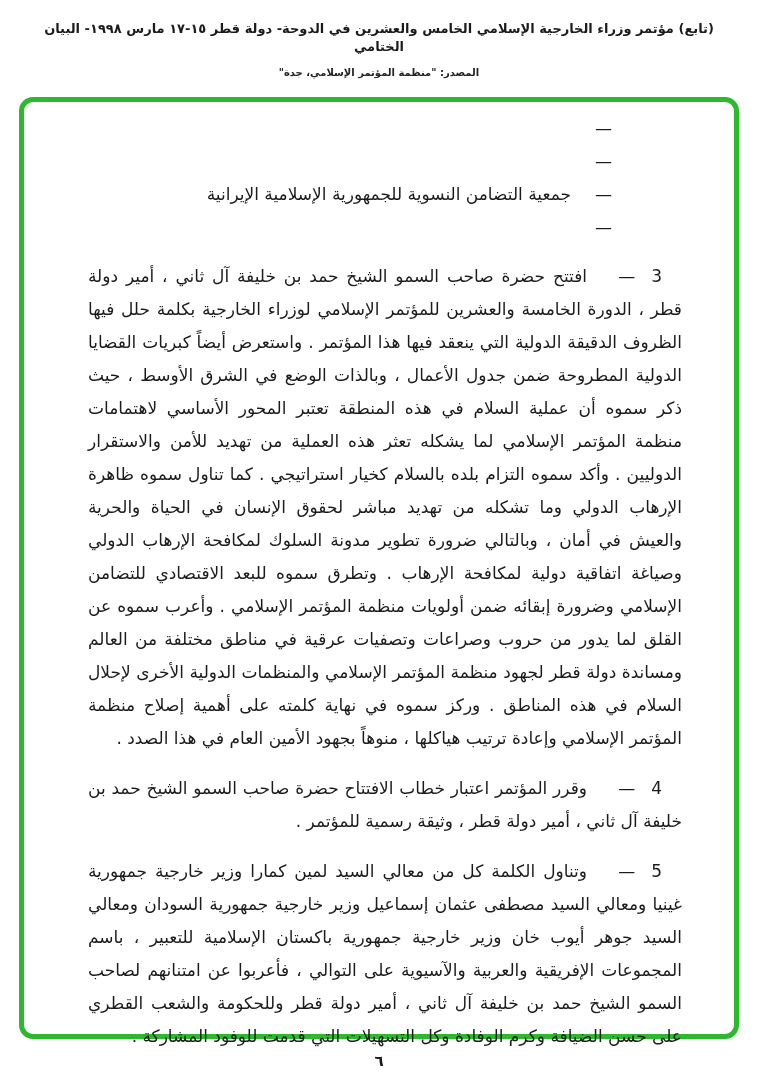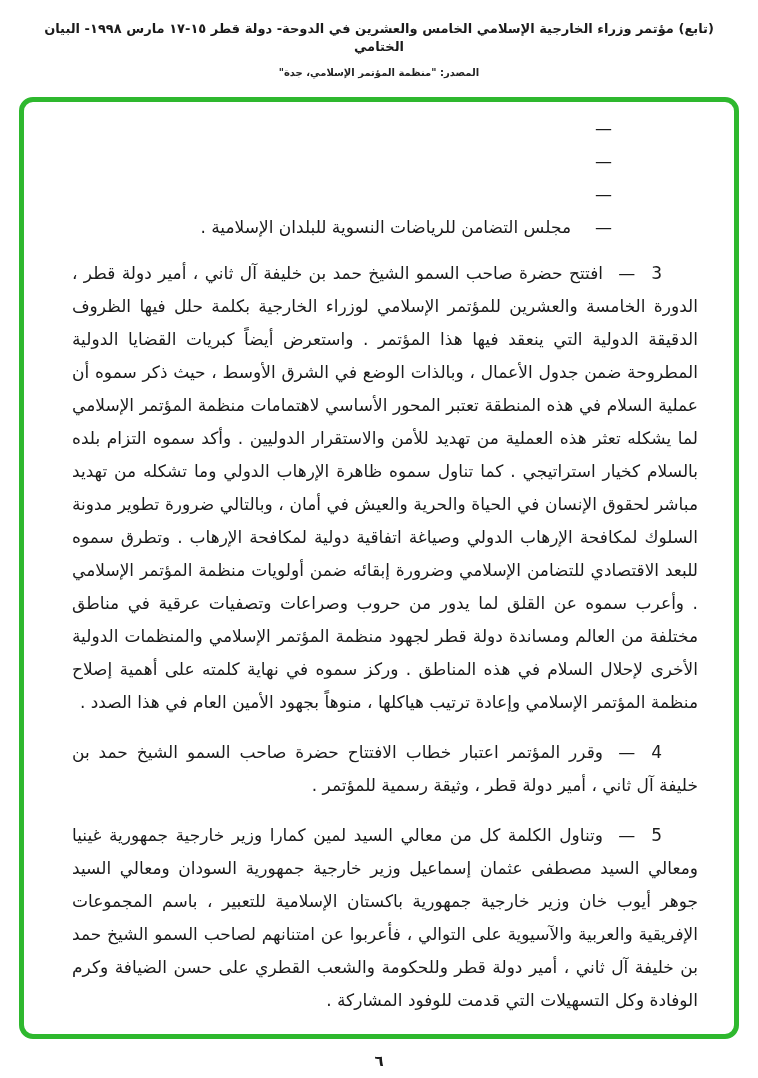--- a/index.html
+++ b/index.html
@@ -54,21 +54,21 @@
   .bullet-row {
     display: flex;
     gap: 24px;
   }
   .dash { flex: 0 0 auto; }
   .numbered-item {
     position: relative;
     margin-bottom: 17px;
   }
   .item-text {
-    margin: 0;
+    margin: 16px;
     text-indent: 95px;
   }
   .item-marker {
     position: absolute;
     top: 0;
     right: 36px;
     display: flex;
     gap: 16px;
     white-space: nowrap;
   }
@@ -95,24 +95,24 @@
 
     <div class="bullet-list">
       <div class="bullet-row">
         <span class="dash">—</span>
       </div>
       <div class="bullet-row">
         <span class="dash">—</span>
       </div>
       <div class="bullet-row">
         <span class="dash">—</span>
+        <span class="bullet-text">جمعية التضامن النسوية للجمهورية الإسلامية الإيرانية</span>
       </div>
       <div class="bullet-row">
         <span class="dash">—</span>
-        <span class="bullet-text">مجلس التضامن للرياضات النسوية للبلدان الإسلامية .</span>
       </div>
     </div>
 
     <div class="numbered-item">
       <span class="item-marker">
         <span class="num">3</span>
         <span class="dash">—</span>
       </span>
       <p class="item-text">افتتح حضرة صاحب السمو الشيخ حمد بن خليفة آل ثاني ، أمير دولة قطر ، الدورة الخامسة والعشرين للمؤتمر الإسلامي لوزراء الخارجية بكلمة حلل فيها الظروف الدقيقة الدولية التي ينعقد فيها هذا المؤتمر . واستعرض أيضاً كبريات القضايا الدولية المطروحة ضمن جدول الأعمال ، وبالذات الوضع في الشرق الأوسط ، حيث ذكر سموه أن عملية السلام في هذه المنطقة تعتبر المحور الأساسي لاهتمامات منظمة المؤتمر الإسلامي لما يشكله تعثر هذه العملية من تهديد للأمن والاستقرار الدوليين . وأكد سموه التزام بلده بالسلام كخيار استراتيجي . كما تناول سموه ظاهرة الإرهاب الدولي وما تشكله من تهديد مباشر لحقوق الإنسان في الحياة والحرية والعيش في أمان ، وبالتالي ضرورة تطوير مدونة السلوك لمكافحة الإرهاب الدولي وصياغة اتفاقية دولية لمكافحة الإرهاب . وتطرق سموه للبعد الاقتصادي للتضامن الإسلامي وضرورة إبقائه ضمن أولويات منظمة المؤتمر الإسلامي . وأعرب سموه عن القلق لما يدور من حروب وصراعات وتصفيات عرقية في مناطق مختلفة من العالم ومساندة دولة قطر لجهود منظمة المؤتمر الإسلامي والمنظمات الدولية الأخرى لإحلال السلام في هذه المناطق . وركز سموه في نهاية كلمته على أهمية إصلاح منظمة المؤتمر الإسلامي وإعادة ترتيب هياكلها ، منوهاً بجهود الأمين العام في هذا الصدد .</p>
     </div>

